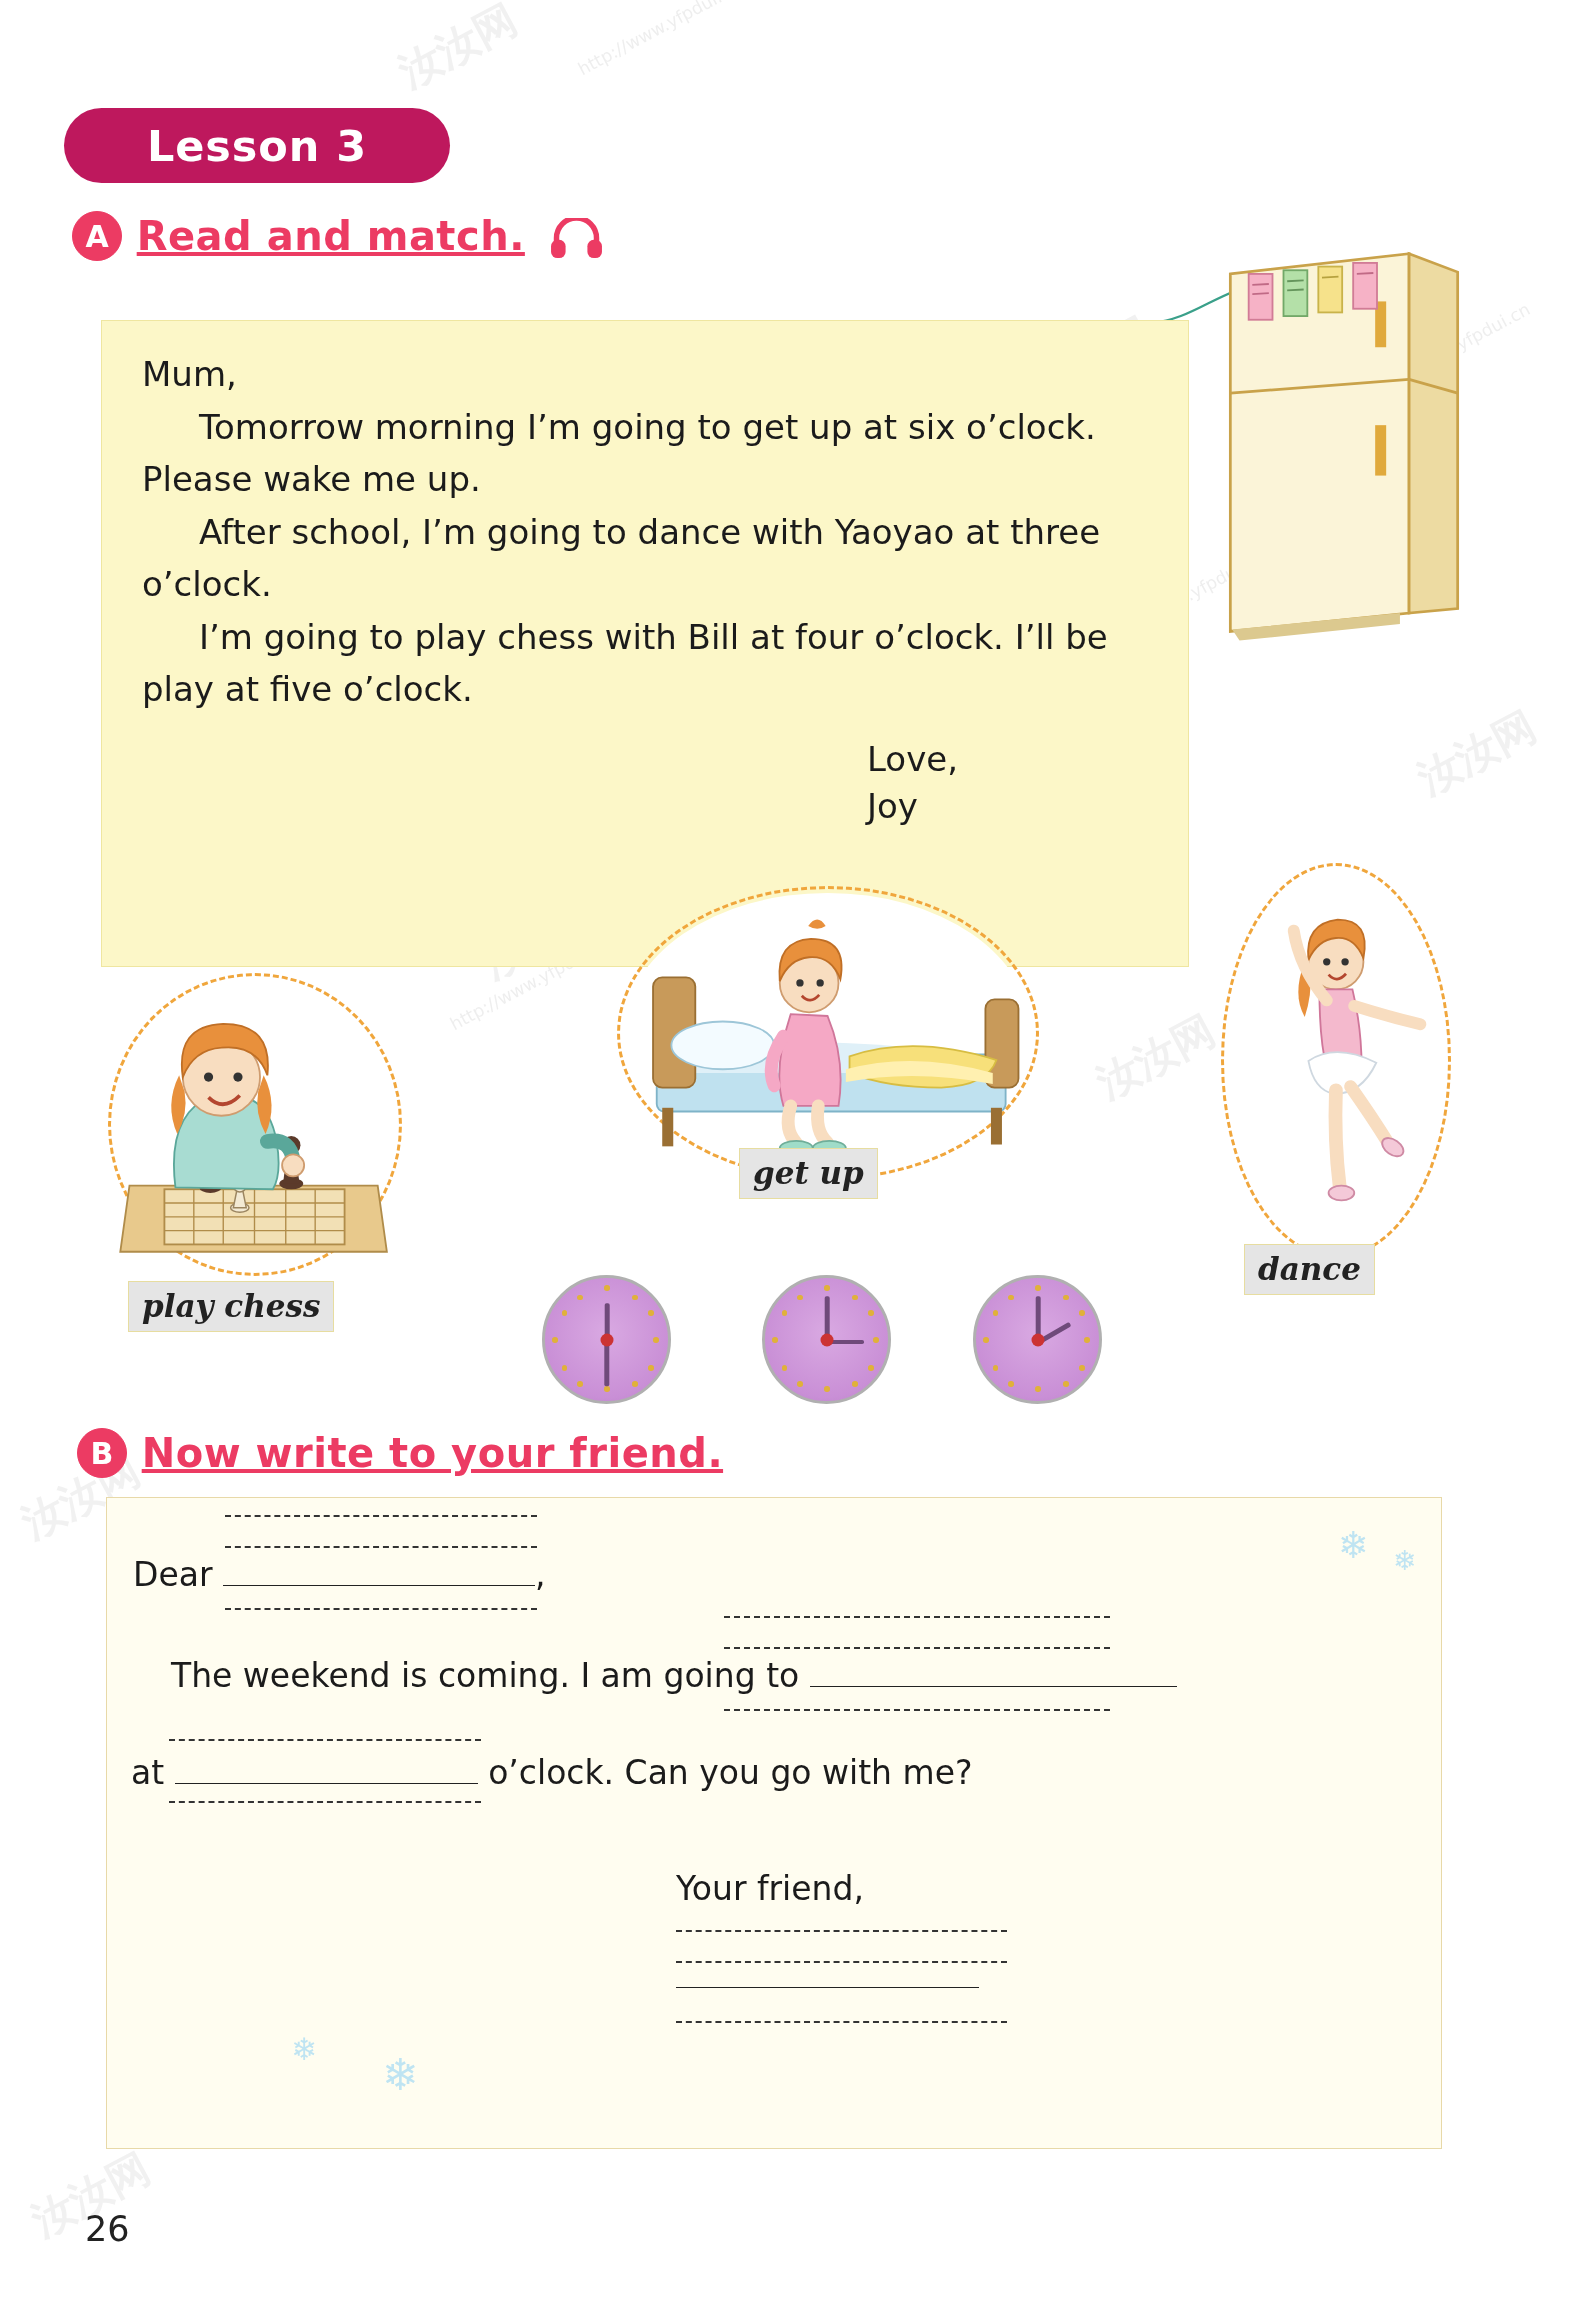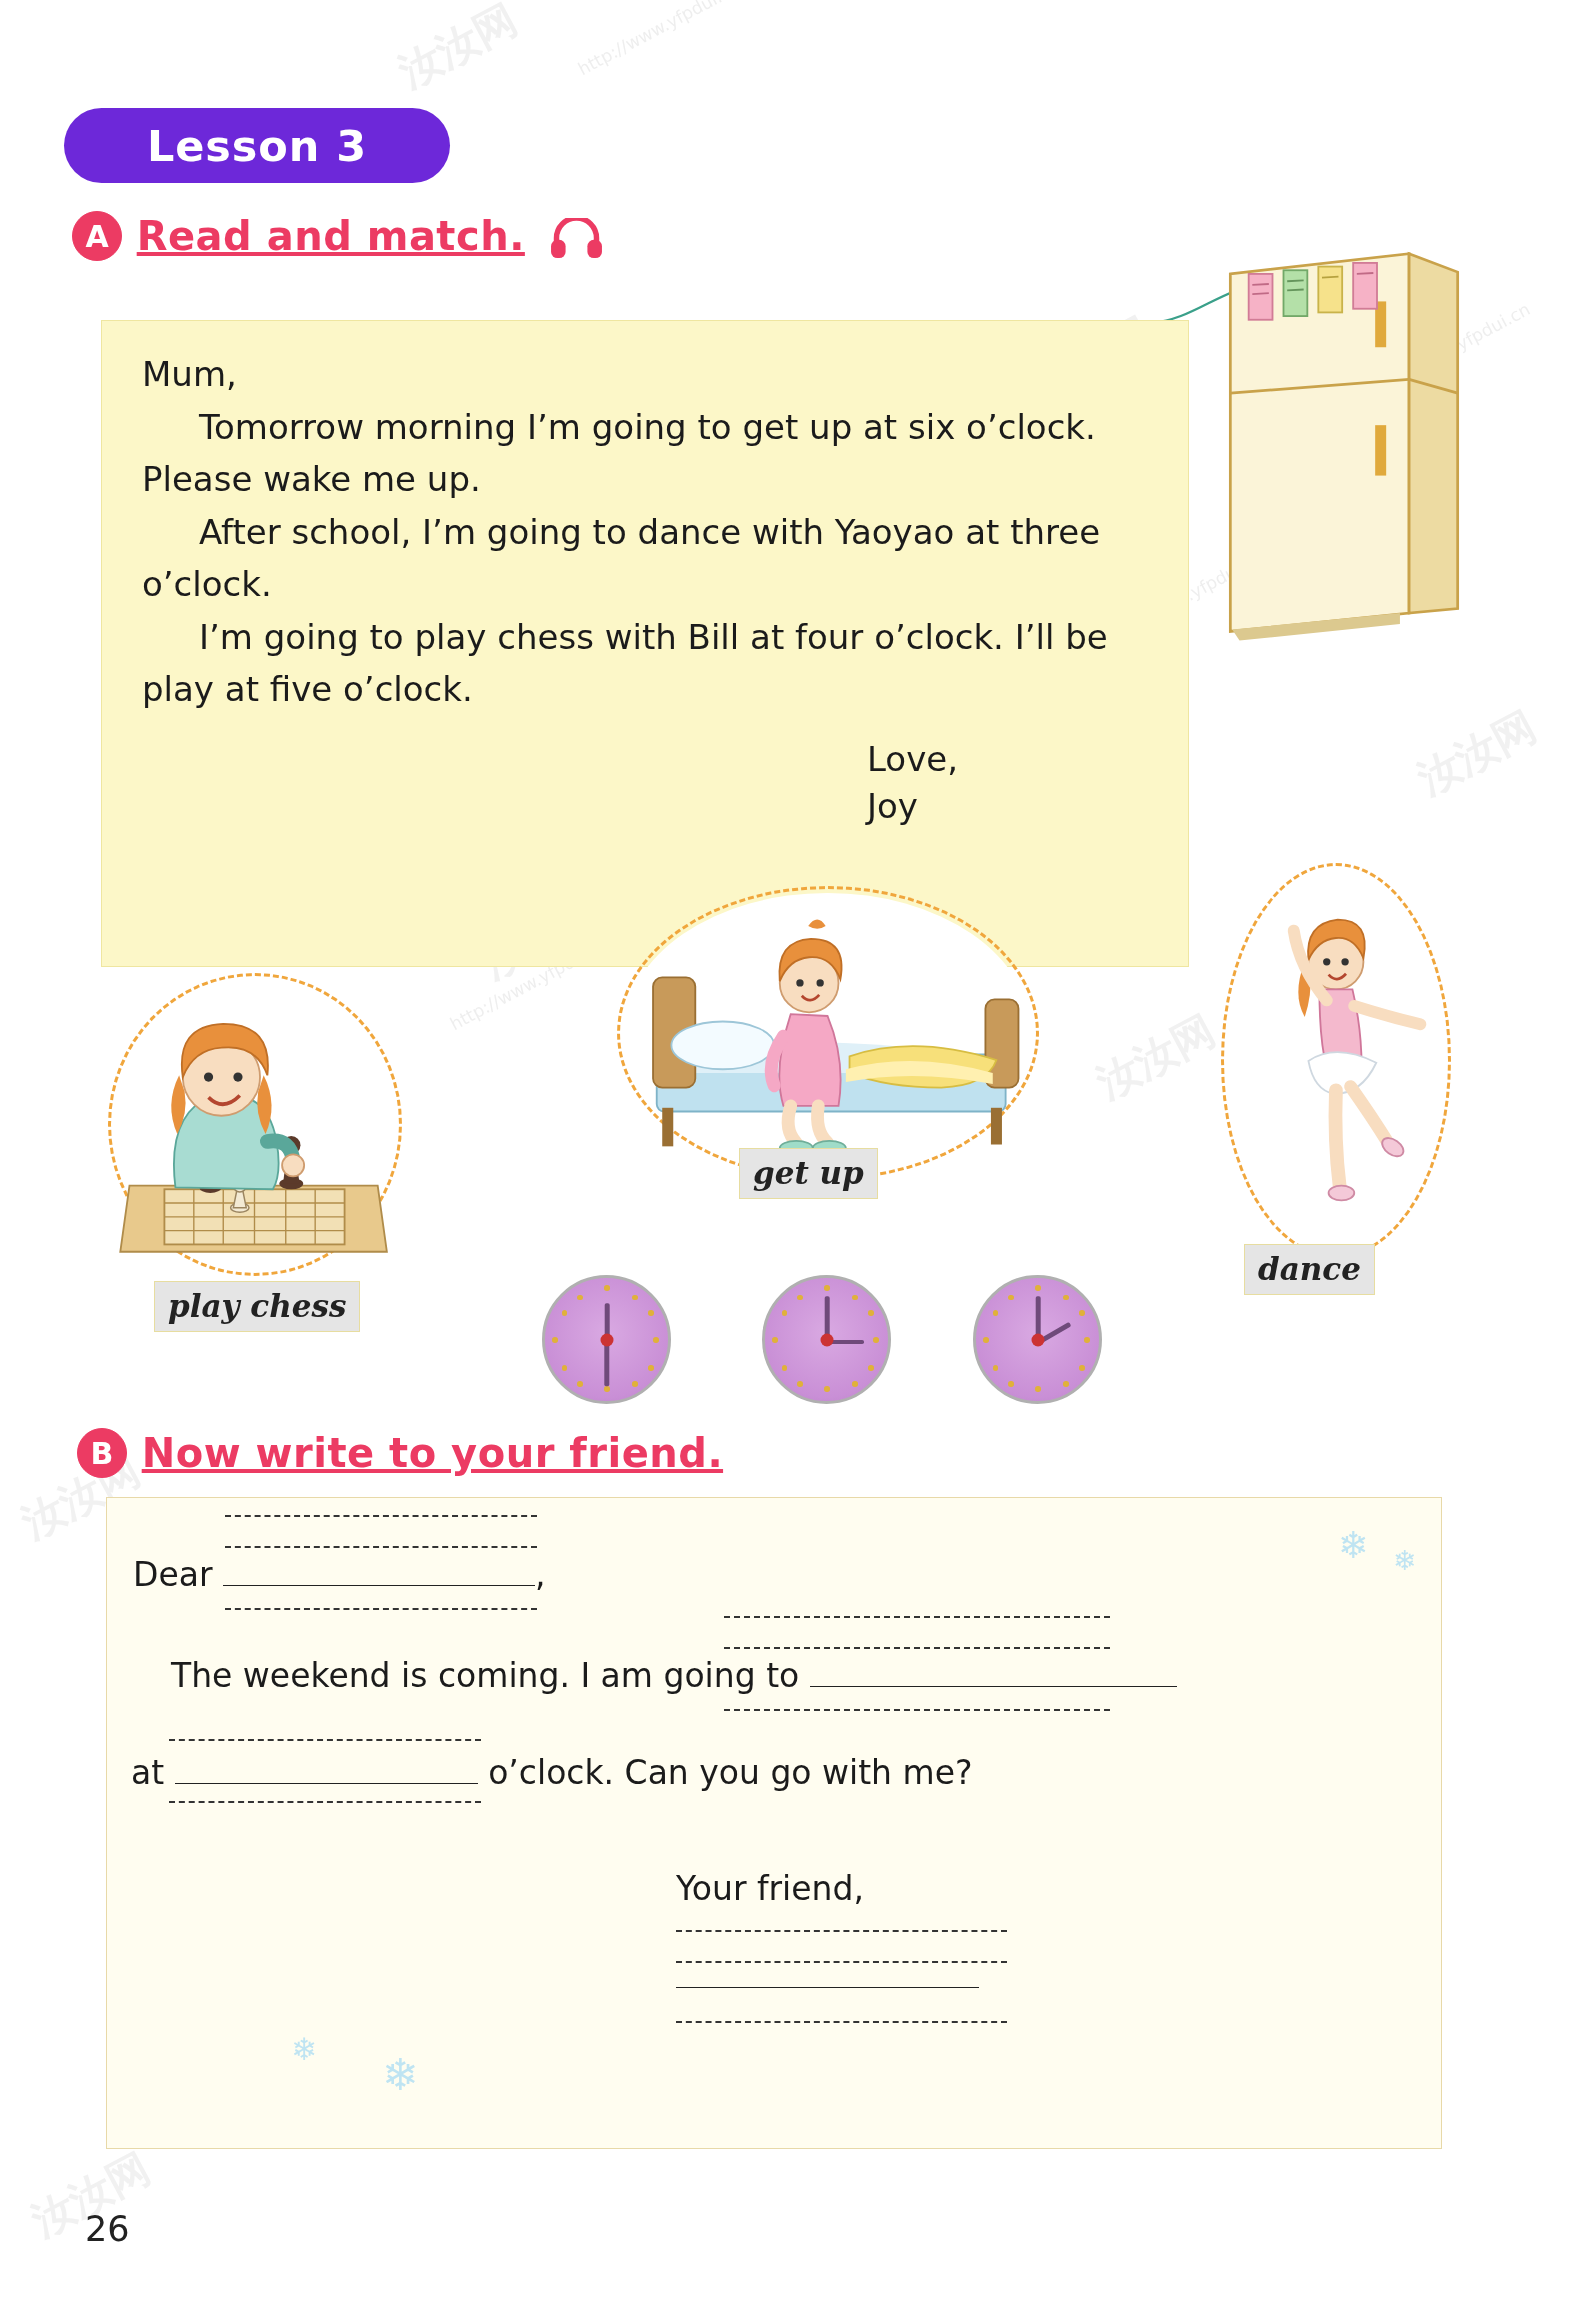--- a/index.html
+++ b/index.html
@@ -9,21 +9,21 @@
     font-family:"DejaVu Sans", sans-serif;
   }
   .page{
     position:absolute;inset:0;
     background:#ffffff;
   }
   
   .lesson-tag{
     position:absolute;left:64px;top:108px;
     width:386px;height:75px;
-    background:#6d28d9;
+    background:#be185d;
     border-radius:39px;
     color:#ffffff;
     font-weight:bold;
     font-size:43px;
     letter-spacing:0.9px;
     display:flex;align-items:center;justify-content:center;
     font-family:"DejaVu Sans", sans-serif;
   }
   
   .sec-head{
@@ -73,21 +73,21 @@
   #bub-chess{left:108px;top:973px;width:294px;height:303px;}
   #bub-getup{left:617px;top:886px;width:422px;height:294px;}
   #bub-dance{left:1221px;top:863px;width:230px;height:395px;}
 
   .caption{
     position:absolute;background:#e5e5e5;border:0.9px solid #e7dda0;
     font-weight:bold;font-style:italic;font-size:31px;color:#222;
     padding:6.4px 13px;white-space:nowrap;
     font-family:"DejaVu Serif", serif;
   }
-  #cap-chess{left:154px;top:1281px;}
+  #cap-chess{left:128px;top:1281px;}
   #cap-getup{left:739px;top:1148px;}
   #cap-dance{left:1244px;top:1244px;}
 
   
   .clock{
     position:absolute;width:129px;height:129px;border-radius:50%;
     background:radial-gradient(circle at 50% 45%, #d9a9e2 0%, #c98fd6 70%, #b67cc4 100%);
     border:3.7px solid #b0b0b0;
     box-sizing:border-box;
   }

